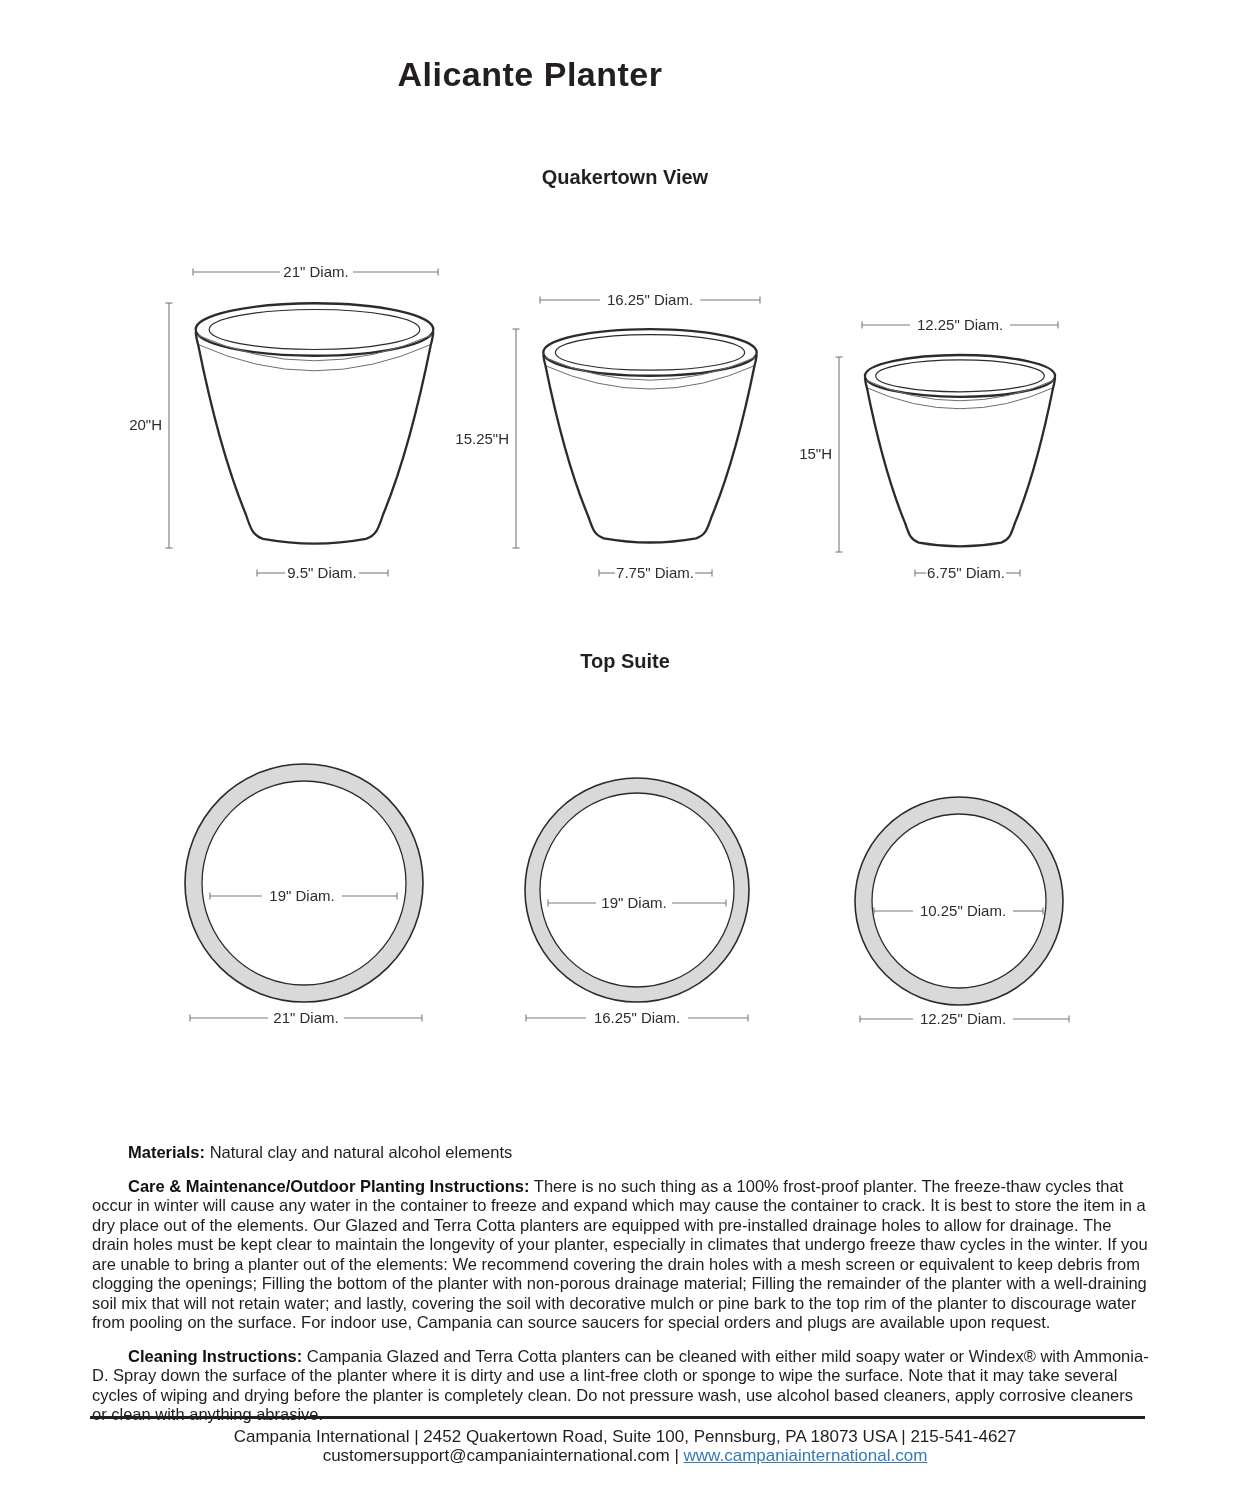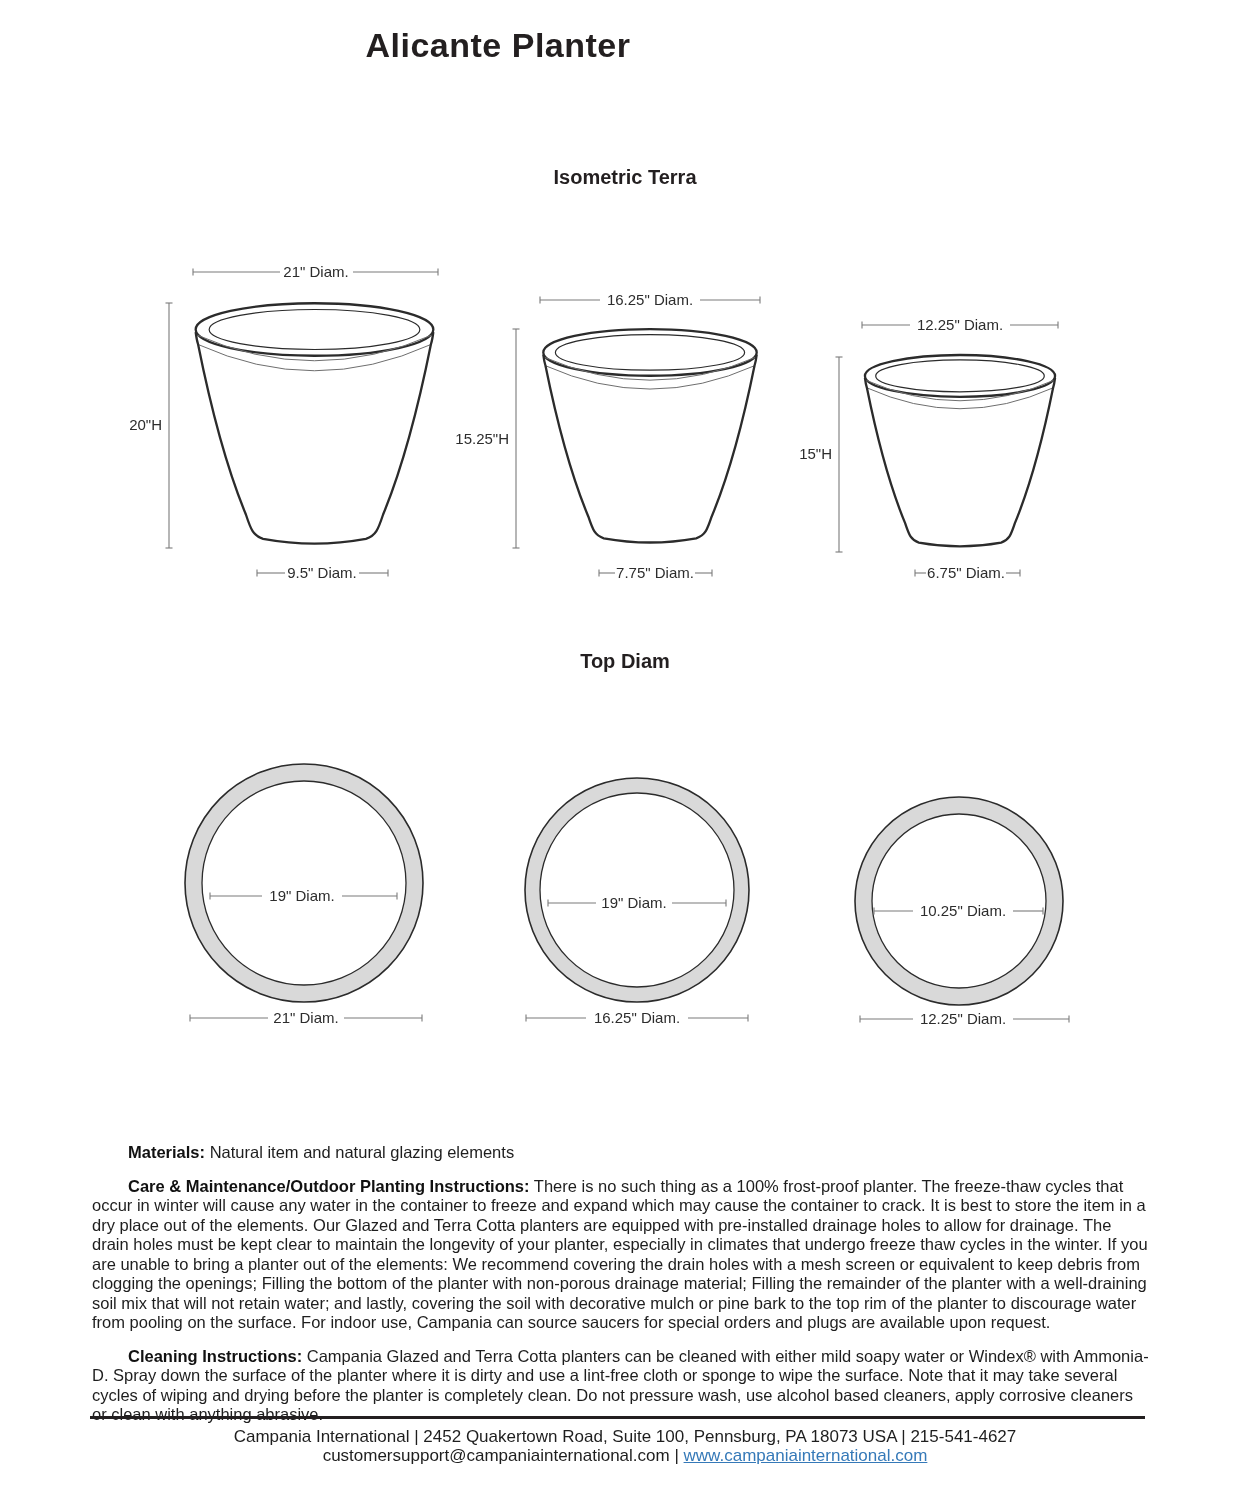--- a/index.html
+++ b/index.html
@@ -1,22 +1,22 @@
 <!DOCTYPE html>
 <html><head>
 <meta charset="utf-8">
 <style>
   html,body{margin:0;padding:0;background:#ffffff;}
   .page{
     position:relative;width:1250px;height:1500px;background:#ffffff;
     font-family:"Liberation Sans", sans-serif;color:#1d1d1b;overflow:hidden;
   }
   .page-title{
-    position:absolute;top:26px;left:0;width:996px;text-align:center;
-    font-size:34px;font-weight:700;letter-spacing:.5px;color:#231f20;
+    position:absolute;top:55px;left:0;width:996px;text-align:center;
+    font-size:34px;font-weight:700;letter-spacing:.5px;color:#231f20;padding-left:32px;
   }
   .section-heading{
     position:absolute;left:0;width:1250px;text-align:center;
     font-size:20px;font-weight:700;color:#231f20;
   }
   .iso-heading{top:166px;}
   .top-heading{top:650px;}
   .diagram{position:absolute;left:0;top:230px;}
   .dim{stroke:#7a7a7a;stroke-width:1.1;}
   .dim-label{font-family:"Liberation Sans", sans-serif;font-size:15px;fill:#2d2d2d;}
@@ -33,22 +33,22 @@
   }
   .footer a{color:#3579b8;text-decoration:underline;cursor:pointer;}
 </style>
 </head>
 <body>
 
 <div class="page">
 
   <div class="page-title">Alicante Planter</div>
 
-  <div class="section-heading iso-heading">Isometric Terra</div>
-  <div class="section-heading top-heading">Top Diam</div>
+  <div class="section-heading iso-heading">Quakertown View</div>
+  <div class="section-heading top-heading">Top Suite</div>
 
   <svg class="diagram" width="1250" height="820" viewBox="0 0 1250 820" xmlns="http://www.w3.org/2000/svg">
 
     <defs>
       <g id="pot-shape">
         <ellipse cx="100" cy="22" rx="97" ry="21" fill="#ffffff" stroke="#2b2b2b" stroke-width="2.3" vector-effect="non-scaling-stroke"></ellipse>
         <ellipse cx="100" cy="22" rx="86" ry="16" fill="none" stroke="#2b2b2b" stroke-width="1.2" vector-effect="non-scaling-stroke"></ellipse>
         <path d="M 3,26 Q 100,68 197,26" fill="none" stroke="#6e6e6e" stroke-width="1" vector-effect="non-scaling-stroke"></path>
         <path d="M 5,34 Q 100,76 195,34" fill="none" stroke="#6e6e6e" stroke-width="1" vector-effect="non-scaling-stroke"></path>
         <path d="M 3,24 C 3.5,28 4,31 5,34 C 14,78 28,132 44,170 C 48,182 50,187 58,189.5 Q 100,197 142,189.5 C 150,187 152,182 156,170 C 172,132 186,78 195,34 C 196,31 196.5,28 197,24" fill="none" stroke="#2b2b2b" stroke-width="2.3" vector-effect="non-scaling-stroke"></path>
@@ -152,21 +152,21 @@
       <text class="dim-label" x="963" y="686" text-anchor="middle">10.25" Diam.</text>
       <line class="dim" x1="860" y1="785.5" x2="860" y2="792.5"></line>
       <line class="dim" x1="1069" y1="785.5" x2="1069" y2="792.5"></line>
       <line class="dim" x1="860" y1="789" x2="913" y2="789"></line>
       <line class="dim" x1="1013" y1="789" x2="1069" y2="789"></line>
       <text class="dim-label" x="963" y="794" text-anchor="middle">12.25" Diam.</text>
     </g>
   </svg>
 
   <div class="specs">
-    <p><span class="lead">Materials:</span> <span>Natural item and natural glazing elements</span></p>
+    <p><span class="lead">Materials:</span> <span>Natural clay and natural alcohol elements</span></p>
     <p><span class="lead">Care &amp; Maintenance/Outdoor Planting Instructions:</span> <span>There is no such thing as a 100% frost-proof planter. The freeze-thaw cycles that occur in winter will cause any water in the container to freeze and expand which may cause the container to crack. It is best to store the item in a dry place out of the elements. Our Glazed and Terra Cotta planters are equipped with pre-installed drainage holes to allow for drainage. The drain holes must be kept clear to maintain the longevity of your planter, especially in climates that undergo freeze thaw cycles in the winter. If you are unable to bring a planter out of the elements: We recommend covering the drain holes with a mesh screen or equivalent to keep debris from clogging the openings; Filling the bottom of the planter with non-porous drainage material; Filling the remainder of the planter with a well-draining soil mix that will not retain water; and lastly, covering the soil with decorative mulch or pine bark to the top rim of the planter to discourage water from pooling on the surface. For indoor use, Campania can source saucers for special orders and plugs are available upon request.</span></p>
     <p><span class="lead">Cleaning Instructions:</span> <span>Campania Glazed and Terra Cotta planters can be cleaned with either mild soapy water or Windex® with Ammonia-D. Spray down the surface of the planter where it is dirty and use a lint-free cloth or sponge to wipe the surface. Note that it may take several cycles of wiping and drying before the planter is completely clean. Do not pressure wash, use alcohol based cleaners, apply corrosive cleaners or clean with anything abrasive.</span></p>
   </div>
 
   <div class="footer-rule"></div>
   <div class="footer">
     <div>Campania International | 2452 Quakertown Road, Suite 100, Pennsburg, PA 18073 USA | 215-541-4627</div>
     <div><span>customersupport@campaniainternational.com</span> <span>|</span> <a>www.campaniainternational.com</a></div>
   </div>
 

